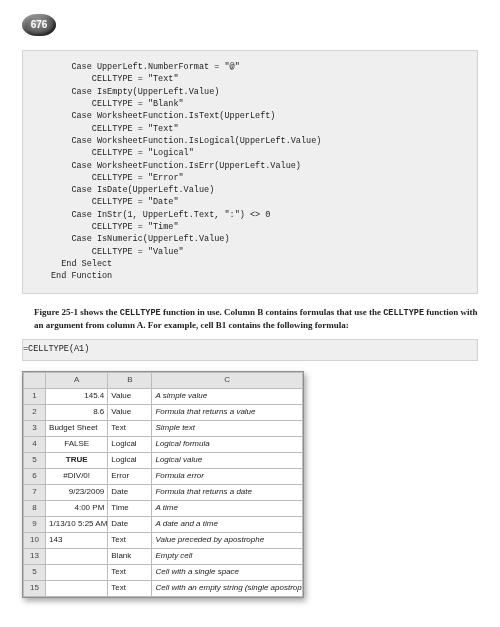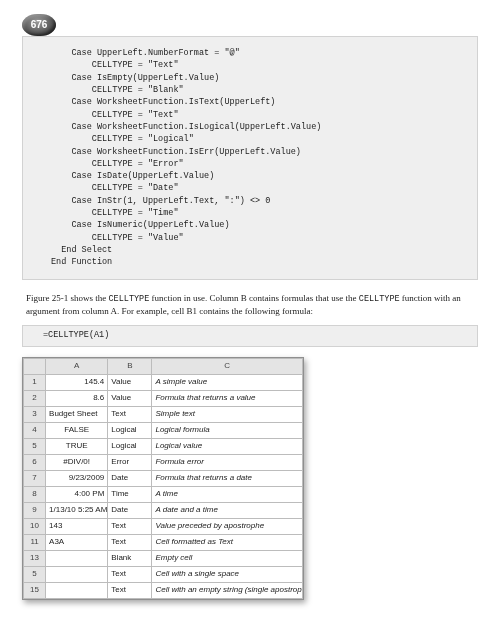--- a/index.html
+++ b/index.html
@@ -21,21 +21,21 @@
     color:var(--text);
     font-family:var(--serif);
     font-size:9px;
     line-height:1.35;
     box-sizing:border-box;
     padding:14px 22px 20px 22px;
     position:relative;
   }
 
   
-  .hdr{display:flex;align-items:center;gap:10px;}
+  .hdr{display:flex;align-items:center;gap:10px;margin-bottom:14px;}
   .badge{
     width:34px;height:22px;
     display:flex;align-items:center;justify-content:center;
     color:#fff;font-weight:bold;font-family:var(--sans);font-size:10px;
     background:radial-gradient(ellipse at 45% 35%,#9a9a9a 0%,#6b6b6b 40%,#383838 80%,#1a1a1a 100%);
     border-radius:50%/55%;
     box-shadow:inset -2px -2px 3px rgba(0,0,0,.45),inset 2px 2px 3px rgba(255,255,255,.25);
   }
   .hdr-title{font-family:var(--sans);font-size:10px;}
   .hdr-title .strong{font-weight:700;}
@@ -46,29 +46,29 @@
     border:1px solid var(--code-border);
     font-family:var(--mono);
     font-size:8.5px;
     line-height:1.45;
     white-space:pre;
     padding:10px 8px 10px 28px;
     margin:0 0 12px 0;
     overflow:hidden;
   }
 
-  .para{margin:0 0 8px 4px;}
+  .para{margin:0 0 8px 12px;font-weight:bold;}
   .mono-inline{font-family:var(--mono);font-size:8.5px;}
 
   .inline-code{
     background:var(--code-bg);
     border:1px solid var(--code-border);
     font-family:var(--mono);
     font-size:8.5px;
-    padding:4px 20px;
+    padding:4px 0;
     margin:4px 0 10px 0;
   }
 
   
   .sheet-wrap{
     border:1px solid #8f8f8f;
     box-shadow:2px 3px 6px rgba(0,0,0,.35);
     width:280px;
     margin:0 0 6px 0;
     background:#fff;
@@ -167,21 +167,21 @@
           <td class="left italic">Simple text</td>
         </tr>
         <tr>
           <td class="rowhdr">4</td>
           <td class="" style="text-align: center;">FALSE</td>
           <td class="left">Logical</td>
           <td class="left italic">Logical formula</td>
         </tr>
         <tr>
           <td class="rowhdr">5</td>
-          <td class="" style="text-align: center;">TRUE</td>
+          <td class="" style="text-align: center; font-weight: bold;">TRUE</td>
           <td class="left">Logical</td>
           <td class="left italic">Logical value</td>
         </tr>
         <tr>
           <td class="rowhdr">6</td>
           <td class="" style="text-align: center; margin-top: 44px;">#DIV/0!</td>
           <td class="left">Error</td>
           <td class="left italic">Formula error</td>
         </tr>
         <tr>
@@ -202,26 +202,20 @@
           <td class="left">Date</td>
           <td class="left italic">A date and a time</td>
         </tr>
         <tr>
           <td class="rowhdr">10</td>
           <td class="left">143</td>
           <td class="left">Text</td>
           <td class="left italic">Value preceded by apostrophe</td>
         </tr>
         <tr>
-          <td class="rowhdr">11</td>
-          <td class="left">A3A</td>
-          <td class="left">Text</td>
-          <td class="left italic">Cell formatted as Text</td>
-        </tr>
-        <tr>
           <td class="rowhdr">13</td>
           <td class="left"></td>
           <td class="left">Blank</td>
           <td class="left italic">Empty cell</td>
         </tr>
         <tr>
           <td class="rowhdr">5</td>
           <td class="left"></td>
           <td class="left">Text</td>
           <td class="left italic">Cell with a single space</td>

